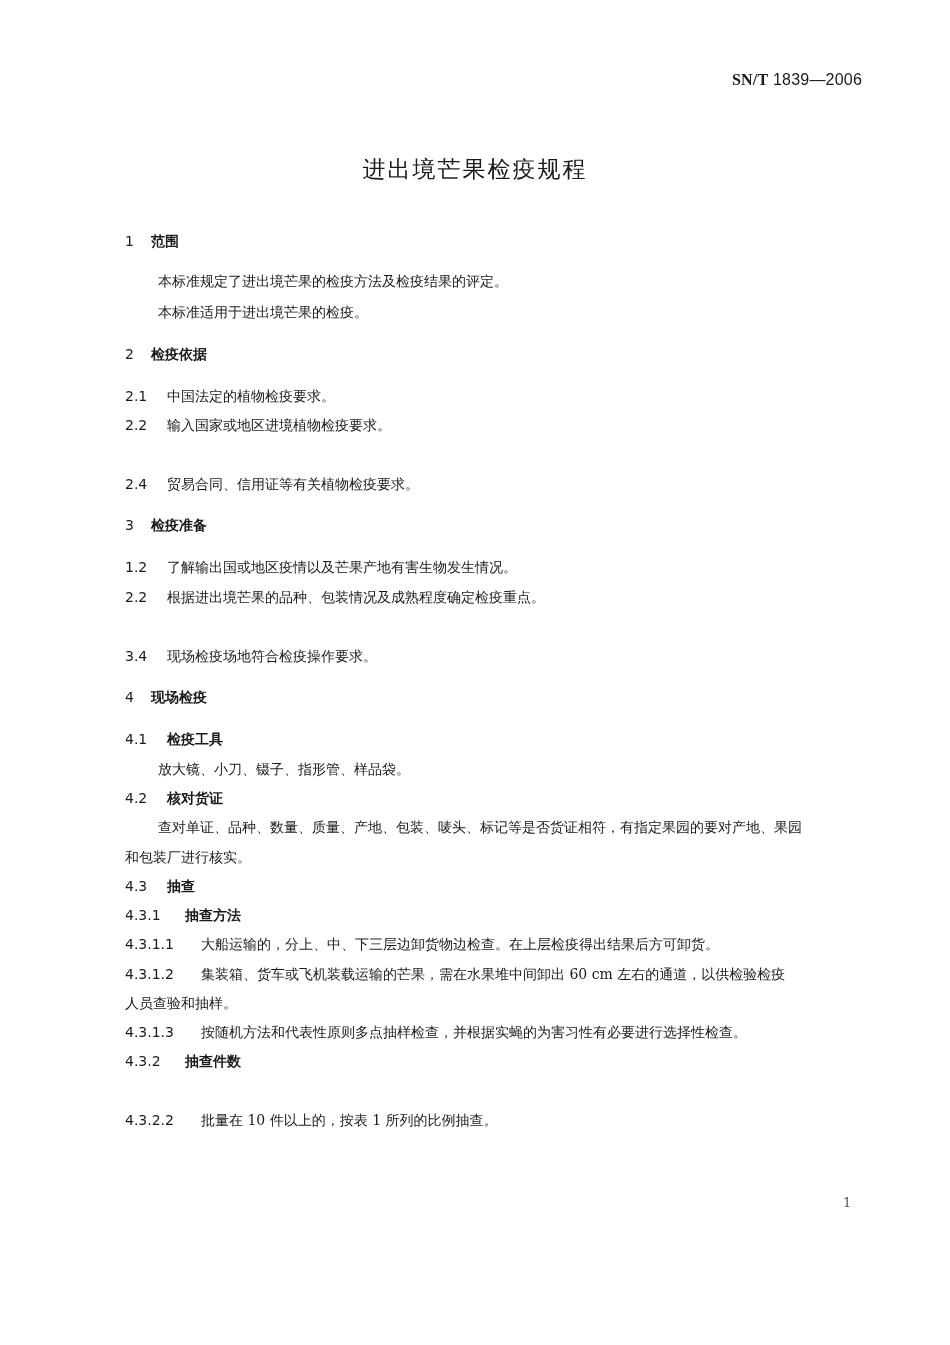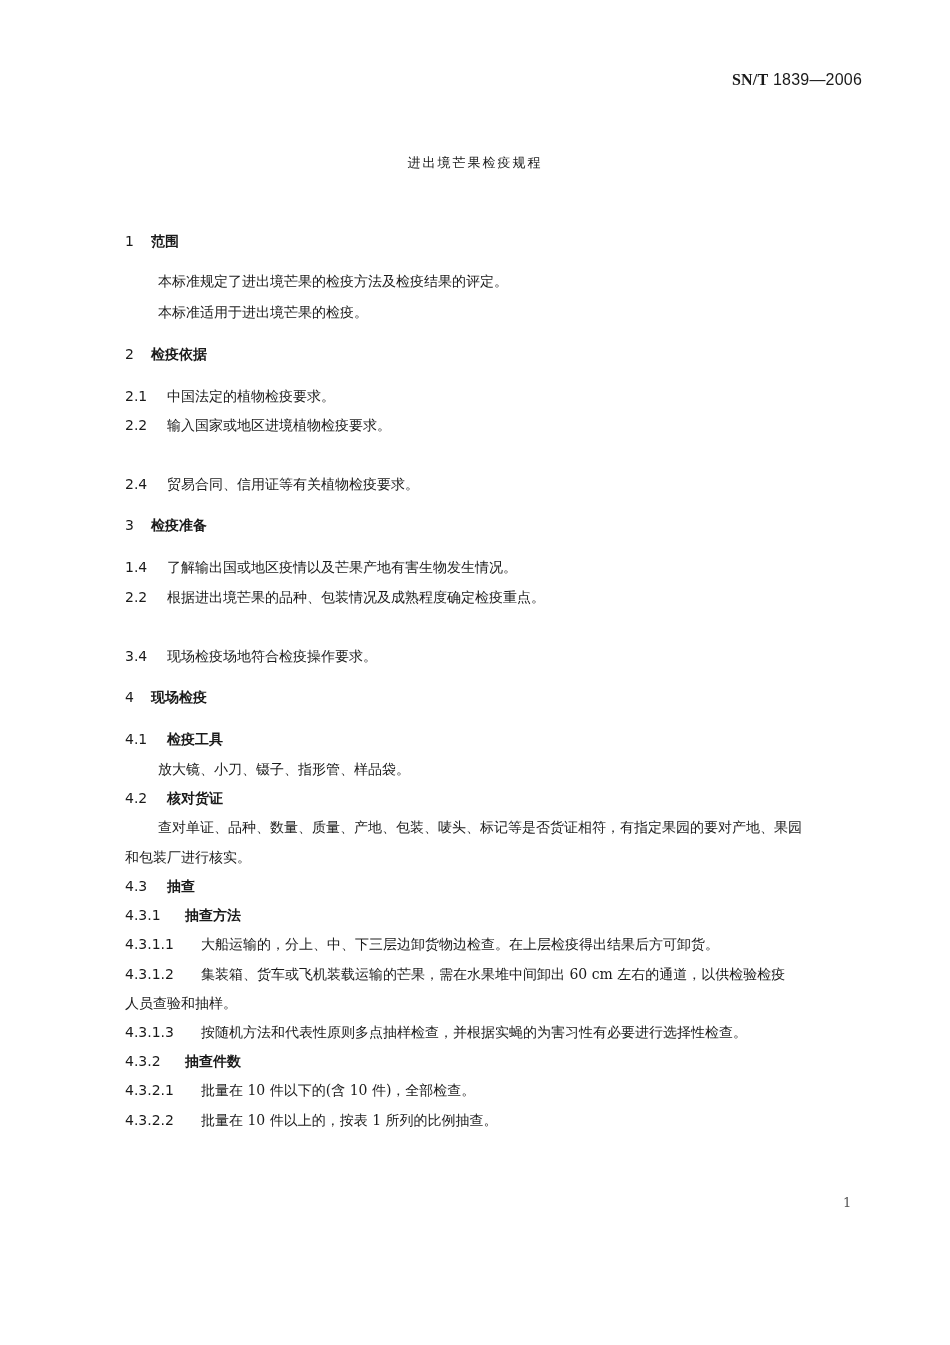--- a/index.html
+++ b/index.html
@@ -31,21 +31,21 @@
     .std-code .sn {
       font-family: "Liberation Serif", "DejaVu Serif", serif;
       font-weight: bold;
     }
     .doc-title {
       position: absolute;
       left: 0; right: 0;
       top: 154px;
       text-align: center;
       font-family: "DejaVu Sans", sans-serif;
-      font-size: 13px;
+      font-size: 23px;
       letter-spacing: 2px;
       font-weight: normal;
     }
     .line {
       position: absolute;
       left: 125px;
       font-size: 14px;
       line-height: 18px;
       white-space: nowrap;
     }
@@ -95,21 +95,21 @@
     <span class="num" style="width:42px;">2.2</span><span>输入国家或地区进境植物检疫要求。</span>
   </div>
   <div class="line" style="top:475px;">
     <span class="num" style="width:42px;">2.4</span><span>贸易合同、信用证等有关植物检疫要求。</span>
   </div>
 
   <div class="line h1" style="top:516px;">
     <span class="num">3</span><span class="label">检疫准备</span>
   </div>
   <div class="line" style="top:558px;">
-    <span class="num" style="width:42px;">1.4</span><span>了解输出国或地区疫情以及芒果产地有害生物发生情况。</span>
+    <span class="num" style="width:42px;">1.2</span><span>了解输出国或地区疫情以及芒果产地有害生物发生情况。</span>
   </div>
   <div class="line" style="top:588px;">
     <span class="num" style="width:42px;">2.2</span><span>根据进出境芒果的品种、包装情况及成熟程度确定检疫重点。</span>
   </div>
   <div class="line" style="top:647px;">
     <span class="num" style="width:42px;">3.4</span><span>现场检疫场地符合检疫操作要求。</span>
   </div>
 
   <div class="line h1" style="top:688px;">
     <span class="num">4</span><span class="label">现场检疫</span>
@@ -144,23 +144,20 @@
   <div class="line cont" style="top:994px;">人员查验和抽样。</div>
 
   <div class="line" style="top:1023px;">
     <span class="num" style="width:76px;">4.3.1.3</span><span>按随机方法和代表性原则多点抽样检查，并根据实蝇的为害习性有必要进行选择性检查。</span>
   </div>
 
   <div class="line h3" style="top:1052px;">
     <span class="num" style="width:60px;">4.3.2</span><span class="label">抽查件数</span>
   </div>
 
-  <div class="line" style="top:1081px;">
-    <span class="num" style="width:76px;">4.3.2.1</span><span>批量在 10 件以下的(含 10 件)，全部检查。</span>
-  </div>
 
   <div class="line" style="top:1111px;">
     <span class="num" style="width:76px;">4.3.2.2</span><span>批量在 10 件以上的，按表 1 所列的比例抽查。</span>
   </div>
 
   <div class="page-number">1</div>
 
 </div>
 
 </body></html>

